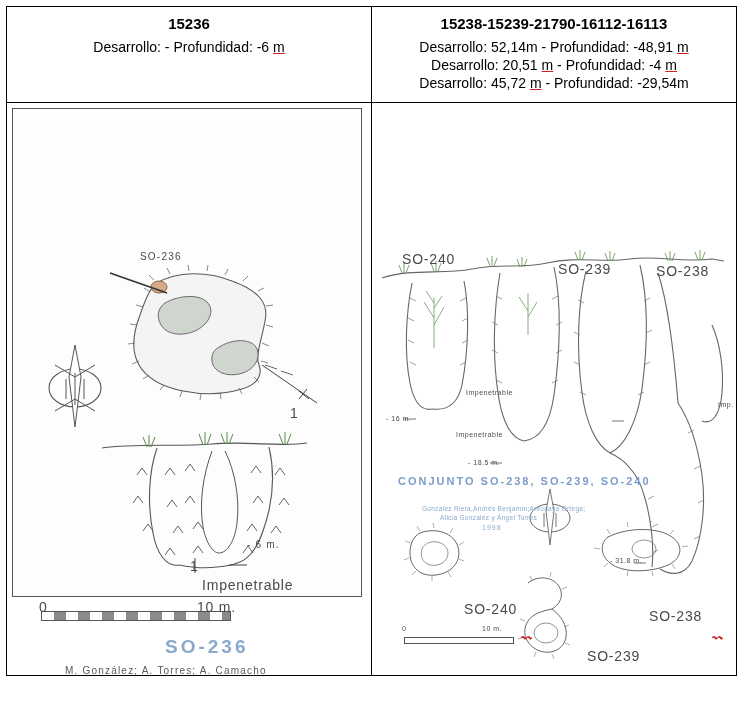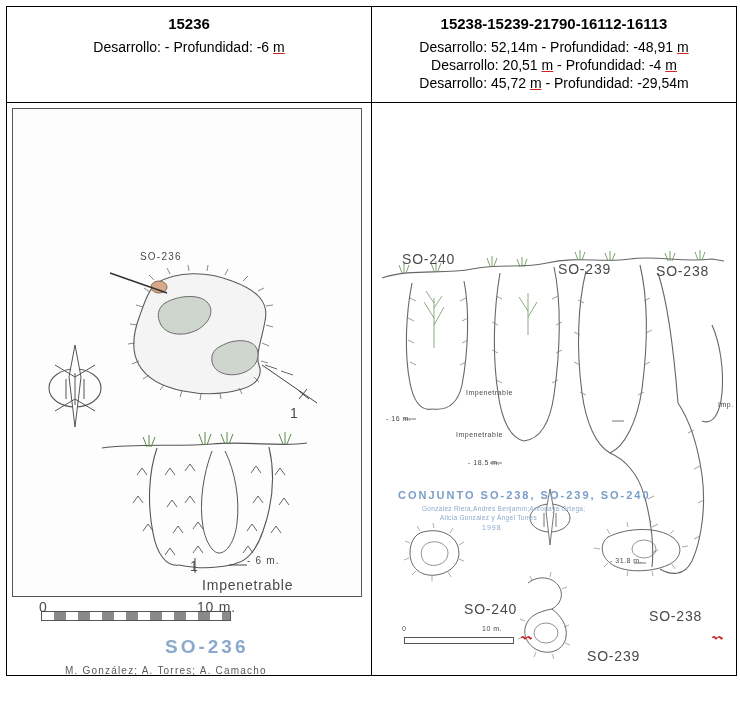--- a/index.html
+++ b/index.html
@@ -223,21 +223,21 @@
             </g>
 
             <line x1="188" y1="455" x2="188" y2="470" stroke="#444" stroke-width="1"></line>
             <line x1="222" y1="462" x2="240" y2="462" stroke="#444" stroke-width="1"></line>
           </svg>
           </div>
 
           <div class="t md" style="left:133px; top:148px;">SO-236</div>
           <div class="t sm" style="left:183px; top:455px;">1</div>
           <div class="t sm" style="left:283px; top:302px;">1</div>
-          <div class="t md" style="left:240px; top:452px;">- 6 m.</div>
+          <div class="t md" style="left:240px; top:436px;">- 6 m.</div>
           <div class="t sm" style="left:195px; top:474px;">Impenetrable</div>
 
           <div class="scalebar" style="left:34px; top:508px; width:190px;">
             <div class="sb-box"></div>
           </div>
           <div class="t sm" style="left:32px; top:496px;">0</div>
           <div class="t sm" style="left:190px; top:496px;">10 m.</div>
 
           <div class="t" style="left:158px; top:533px; font-size:19px; color:#8aa9cc; font-weight:bold; letter-spacing:3px;">SO-236</div>
           <div class="t credit" style="left:58px; top:562px;">M. González; A. Torres; A. Camacho</div>
@@ -355,21 +355,21 @@
           <div class="t sm" style="left:284px; top:160px;">SO-238</div>
 
           <div class="t tiny" style="left:94px; top:286px;">Impenetrable</div>
           <div class="t tiny" style="left:84px; top:328px;">Impenetrable</div>
           <div class="t tiny" style="left:346px; top:298px;">Imp.</div>
 
           <div class="t tiny" style="left:14px; top:312px;">- 16 m.</div>
           <div class="t tiny" style="left:96px; top:356px;">- 18.5 m.</div>
           <div class="t tiny" style="left:238px; top:454px;">- 31.8 m.</div>
 
-          <div class="t blue" style="left:26px; top:386px; font-size:11px;">CONJUNTO SO-238, SO-239, SO-240</div>
+          <div class="t blue" style="left:26px; top:372px; font-size:11px;">CONJUNTO SO-238, SO-239, SO-240</div>
           <div class="t" style="left:50px; top:402px; font-size:6.5px; color:#8aa9cc; letter-spacing:.3px;">Gonzalez Riera,Andrés Benjamín;Antonaya Ortega;</div>
           <div class="t" style="left:68px; top:411px; font-size:6.5px; color:#8aa9cc; letter-spacing:.3px;">Alicia Gonzalez y Ángel Torres</div>
           <div class="t" style="left:110px; top:421px; font-size:7px; color:#8aa9cc; letter-spacing:1px;">1998</div>
 
           <div class="t sm" style="left:92px; top:498px;">SO-240</div>
           <div class="t sm" style="left:277px; top:505px;">SO-238</div>
           <div class="t sm" style="left:215px; top:545px;">SO-239</div>
 
           <div class="scalebar" style="left:32px; top:534px; width:110px;">
             <div class="sb-box2"></div>

